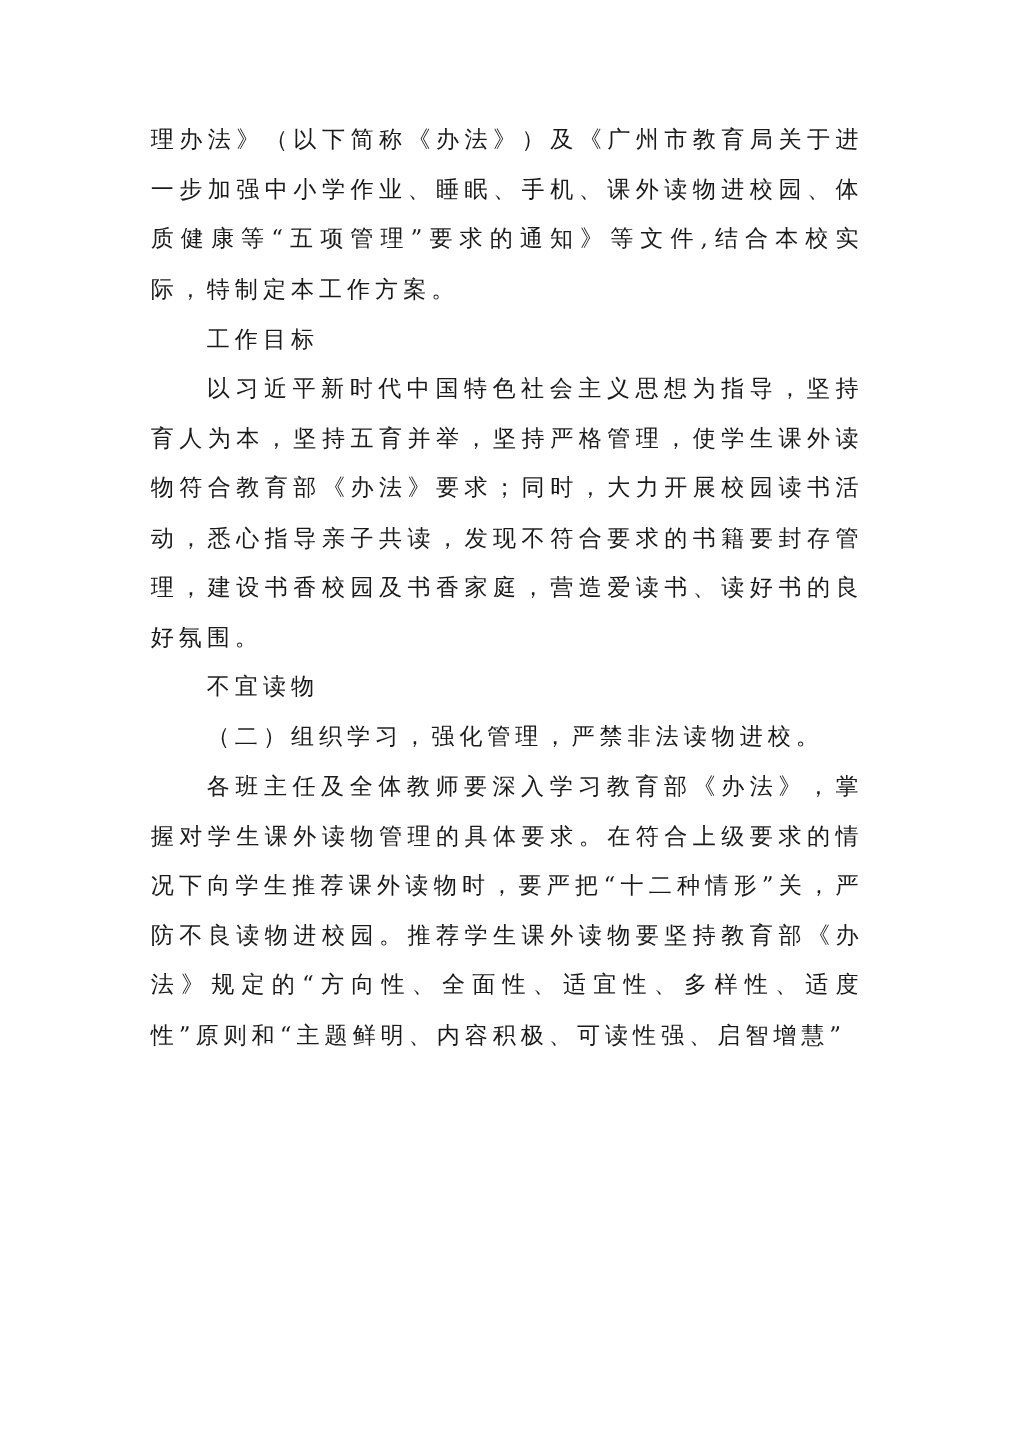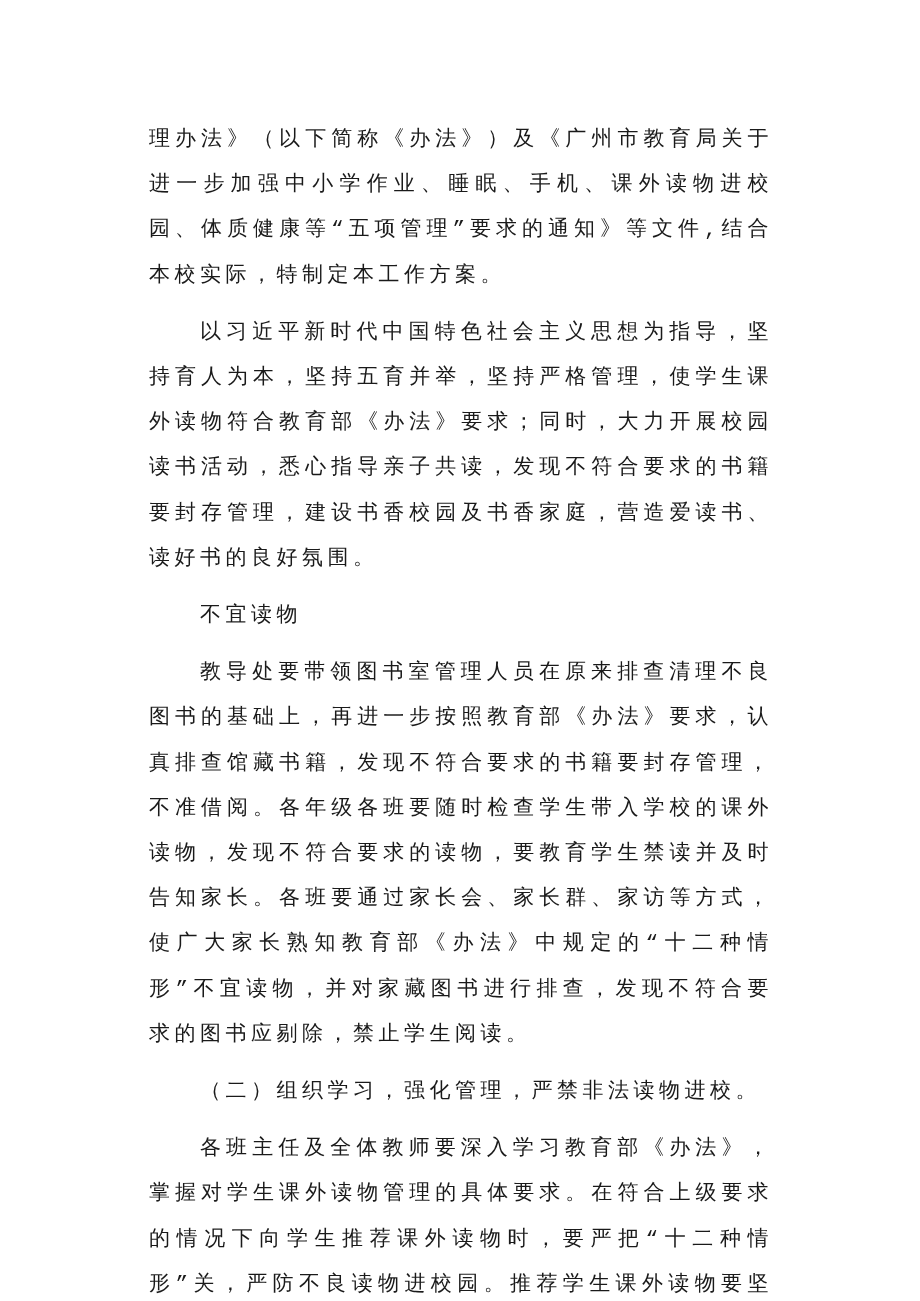--- a/index.html
+++ b/index.html
@@ -18,34 +18,33 @@
     left: 137px;
     top: 105px;
     width: 648px;
     color: #1a1a1a;
     font-family: "DejaVu Serif", "Liberation Serif", serif;
     font-size: 21px;
     line-height: 45.2px;
     letter-spacing: 4.5px;
   }
   .para {
-    margin: 12px;
+    margin: 0;
     padding: 0;
     text-align: justify;
     text-align-last: left;
     word-break: break-all;
-    font-family: Liberation Mono, monospace;
   }
   .indent {
     text-indent: 51px;
   }
 </style>
 </head>
 <body>
 
 <div class="page">
   <p class="para">理办法》（以下简称《办法》）及《广州市教育局关于进一步加强中小学作业、睡眠、手机、课外读物进校园、体质健康等“五项管理”要求的通知》等文件,结合本校实际，特制定本工作方案。</p>
+  <p class="para indent">工作目标</p>
   <p class="para indent">以习近平新时代中国特色社会主义思想为指导，坚持育人为本，坚持五育并举，坚持严格管理，使学生课外读物符合教育部《办法》要求；同时，大力开展校园读书活动，悉心指导亲子共读，发现不符合要求的书籍要封存管理，建设书香校园及书香家庭，营造爱读书、读好书的良好氛围。</p>
   <p class="para indent">不宜读物</p>
-  <p class="para indent">教导处要带领图书室管理人员在原来排查清理不良图书的基础上，再进一步按照教育部《办法》要求，认真排查馆藏书籍，发现不符合要求的书籍要封存管理，不准借阅。各年级各班要随时检查学生带入学校的课外读物，发现不符合要求的读物，要教育学生禁读并及时告知家长。各班要通过家长会、家长群、家访等方式，使广大家长熟知教育部《办法》中规定的“十二种情形”不宜读物，并对家藏图书进行排查，发现不符合要求的图书应剔除，禁止学生阅读。</p>
   <p class="para indent">（二）组织学习，强化管理，严禁非法读物进校。</p>
   <p class="para indent">各班主任及全体教师要深入学习教育部《办法》，掌握对学生课外读物管理的具体要求。在符合上级要求的情况下向学生推荐课外读物时，要严把“十二种情形”关，严防不良读物进校园。推荐学生课外读物要坚持教育部《办法》规定的“方向性、全面性、适宜性、多样性、适度性”原则和“主题鲜明、内容积极、可读性强、启智增慧”</p>
 </div>
 
 </body></html>

